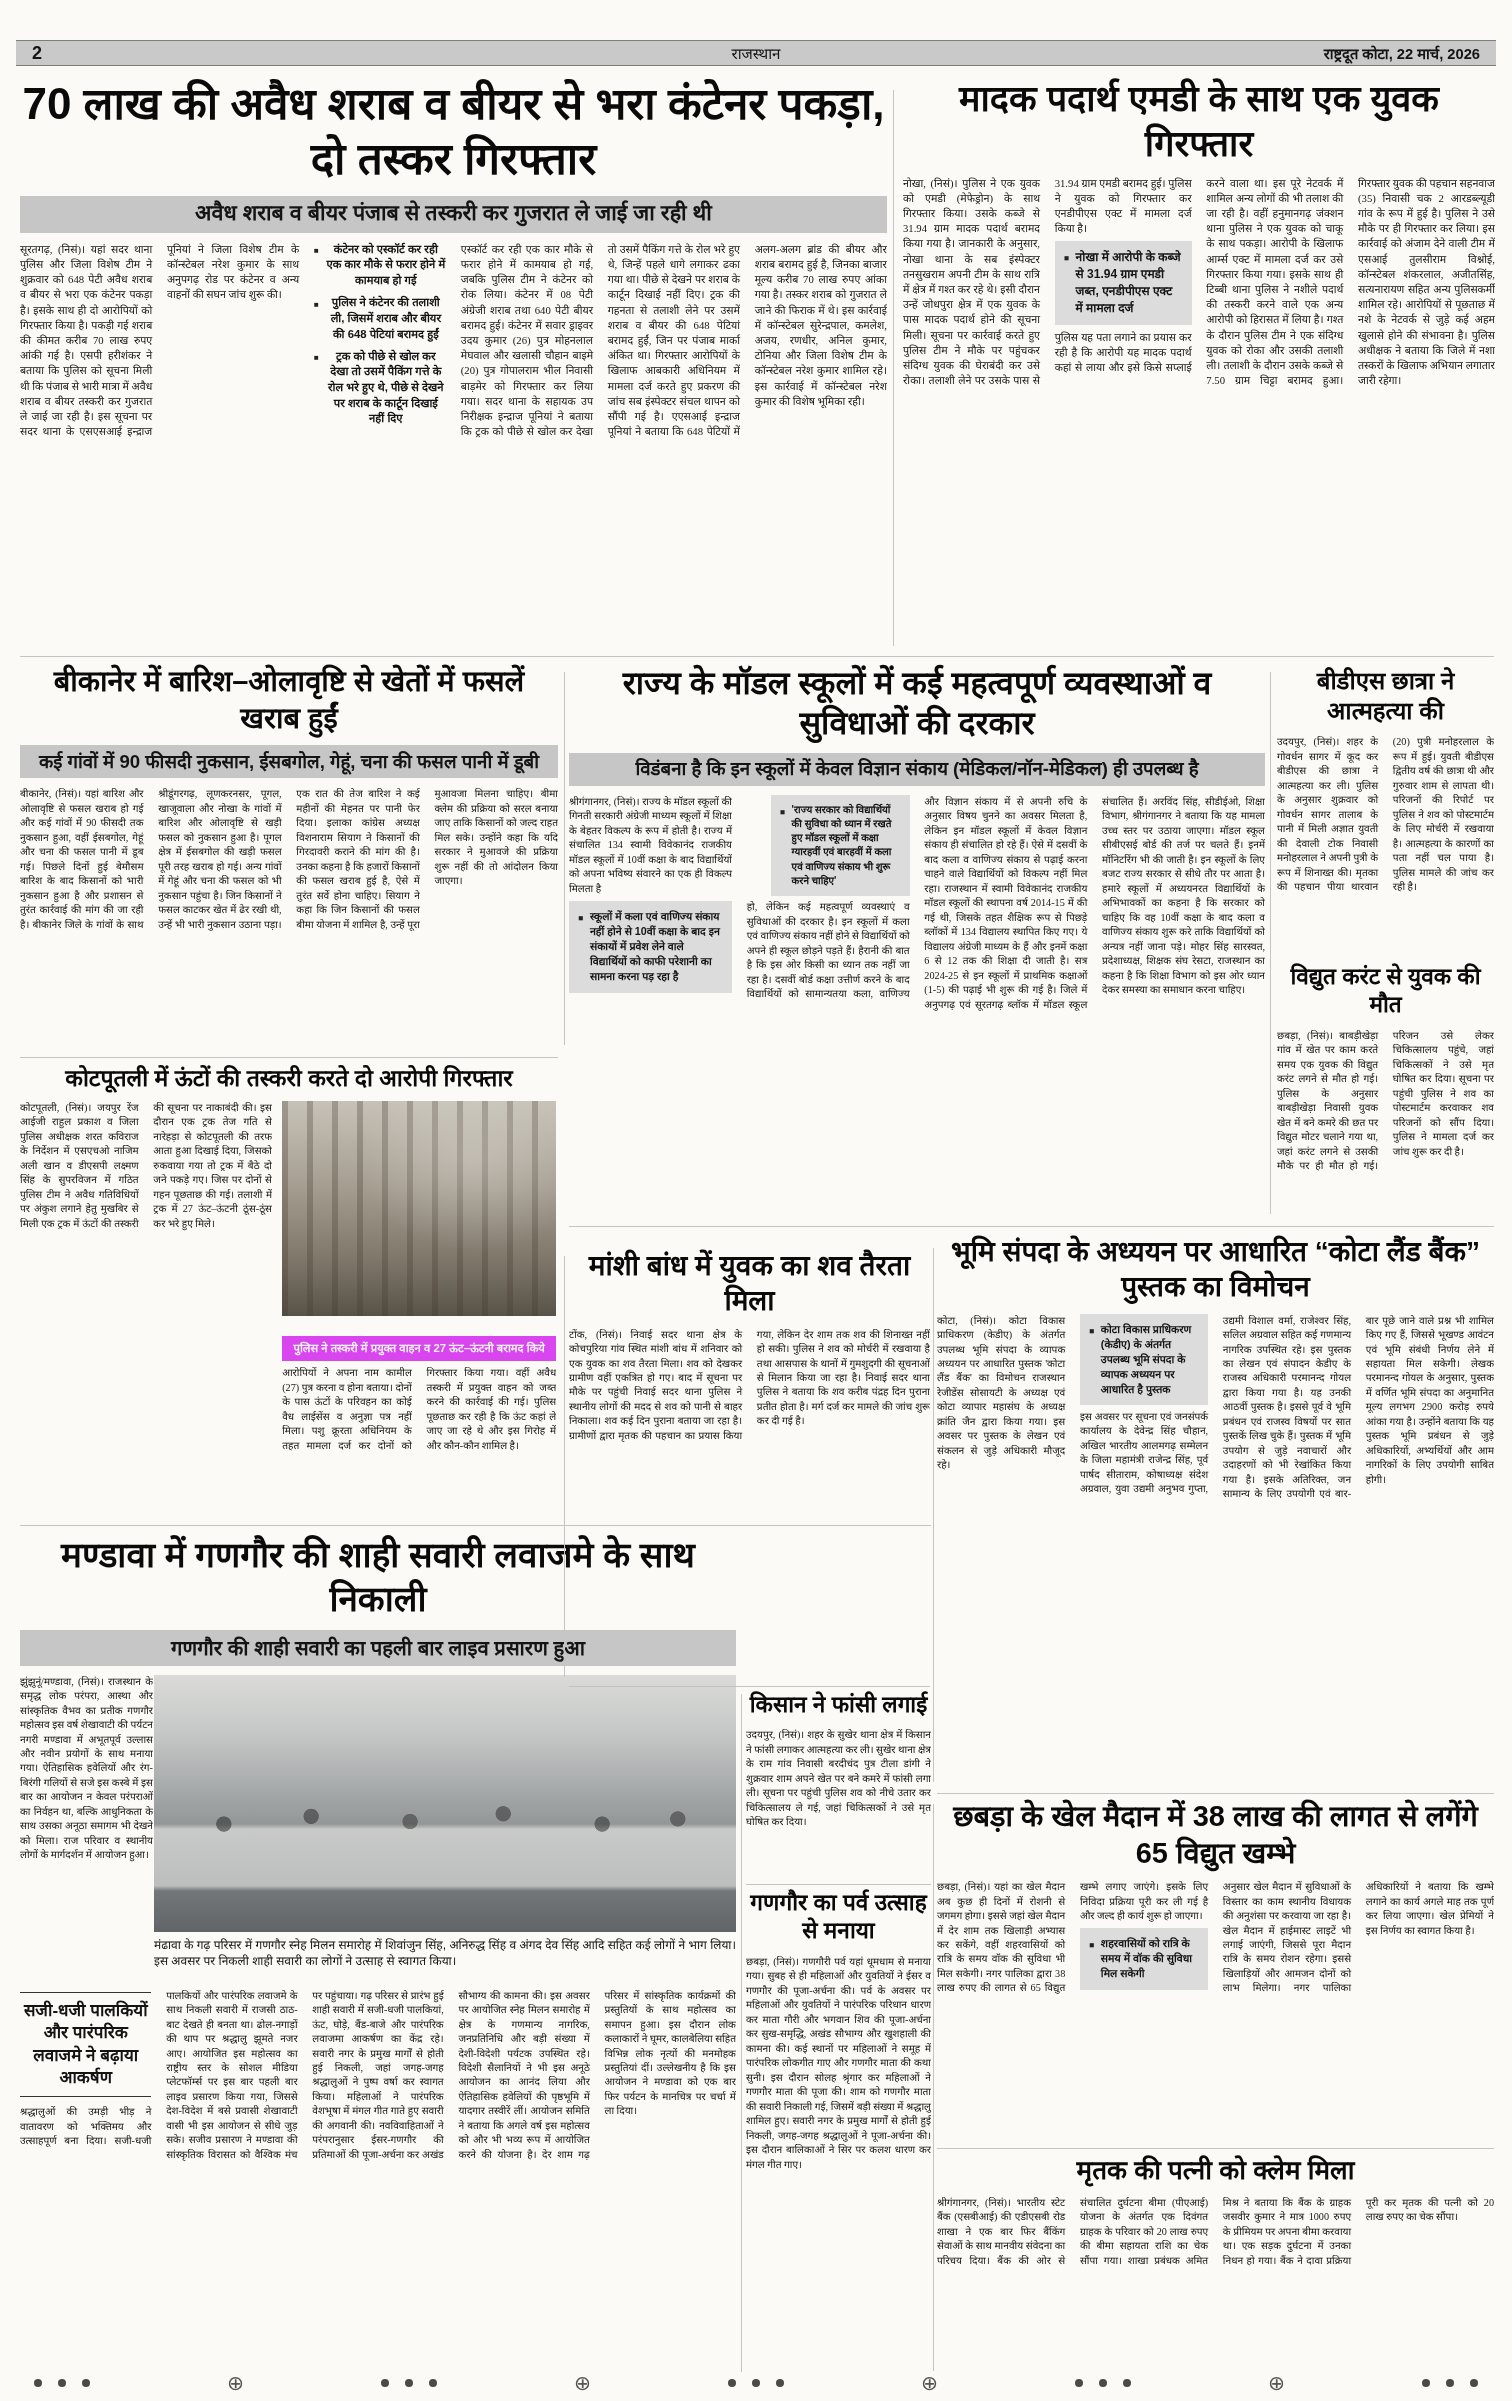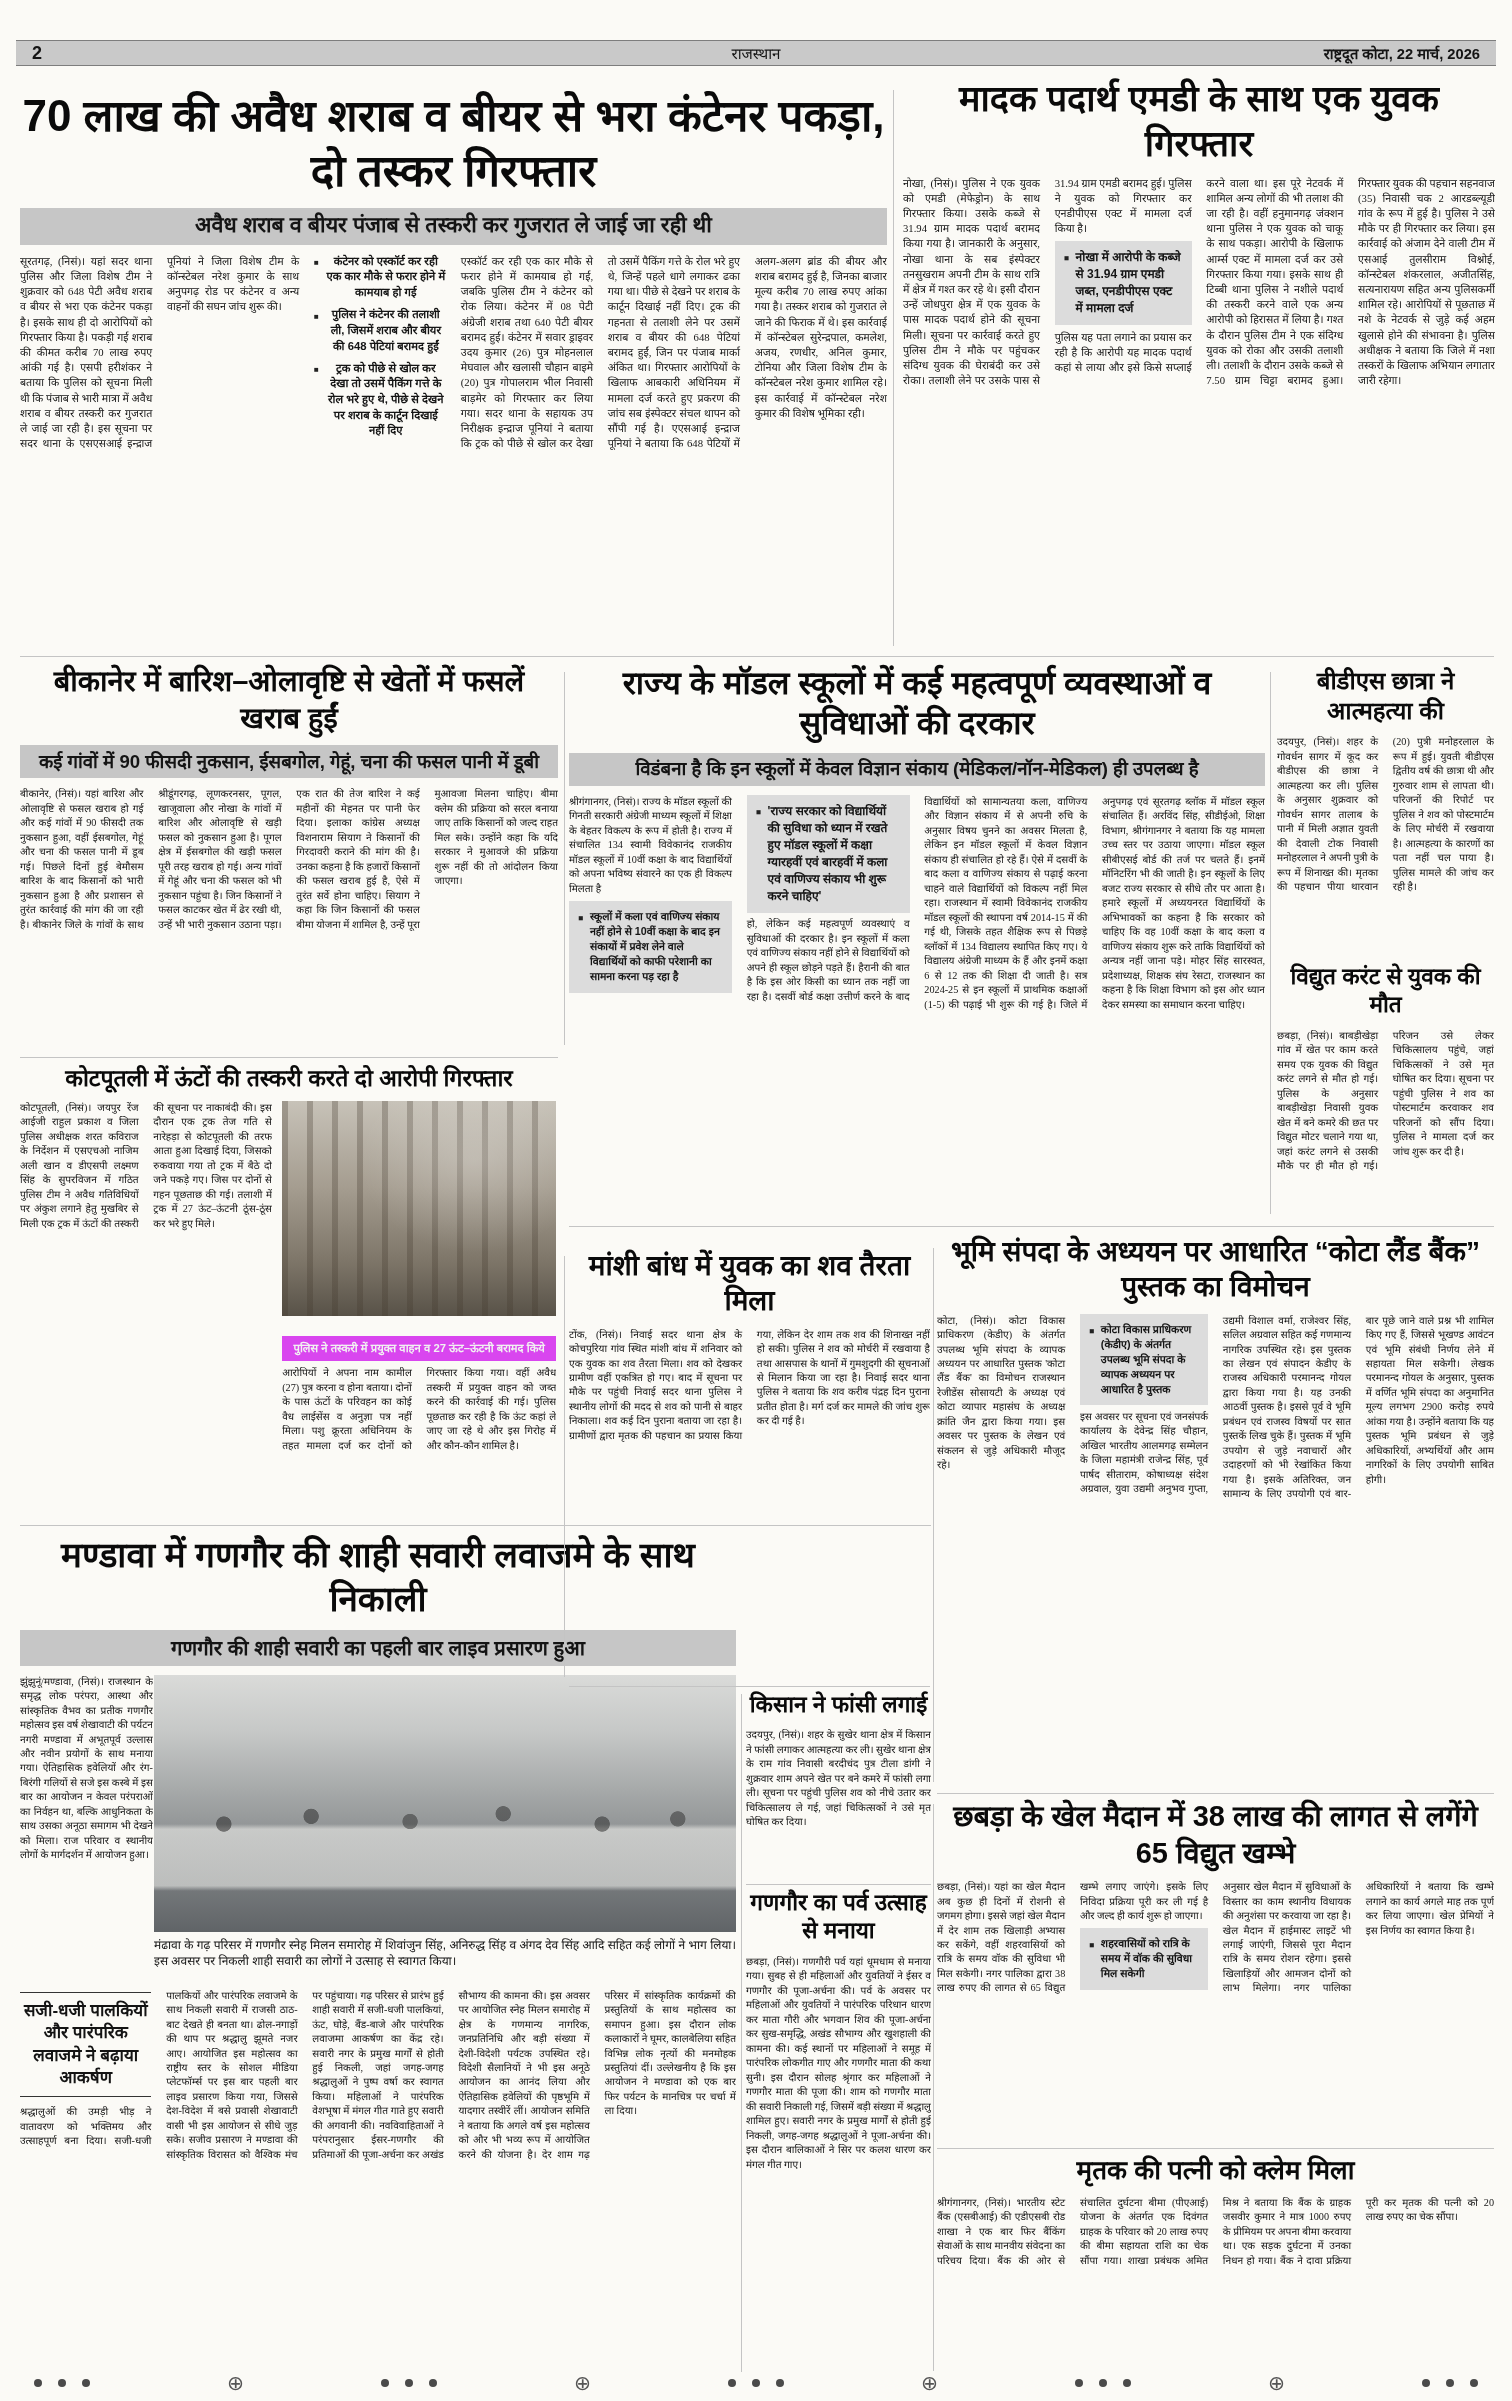--- a/index.html
+++ b/index.html
@@ -59,21 +59,21 @@
 <body>
 
 <div class="page">
 
   <div class="masthead">
     <span class="pg">2</span>
     <span class="sec">राजस्थान</span>
     <span class="ed">राष्ट्रदूत कोटा, 22 मार्च, 2026</span>
   </div>
 
-  <section class="art" style="left:20px;top:88px;width:867px;height:576px;">
+  <section class="art" style="left:20px;top:76px;width:867px;height:576px;">
     <h1 class="hl" style="font-size:44px;">70 लाख की अवैध शराब व बीयर से भरा कंटेनर पकड़ा, दो तस्कर गिरफ्तार</h1>
     <div class="subbar" style="font-size:21.5px;">अवैध शराब व बीयर पंजाब से तस्करी कर गुजरात ले जाई जा रही थी</div>
     <div class="body" style="column-count:6;height:361px;">
       <span>सूरतगढ़, (निसं)। यहां सदर थाना पुलिस और जिला विशेष टीम ने शुक्रवार को 648 पेटी अवैध शराब व बीयर से भरा एक कंटेनर पकड़ा है। इसके साथ ही दो आरोपियों को गिरफ्तार किया है। पकड़ी गई शराब की कीमत करीब 70 लाख रुपए आंकी गई है। एसपी हरीशंकर ने बताया कि पुलिस को सूचना मिली थी कि पंजाब से भारी मात्रा में अवैध शराब व बीयर तस्करी कर गुजरात ले जाई जा रही है। इस सूचना पर सदर थाना के एसएसआई इन्द्राज पूनियां ने जिला विशेष टीम के कॉन्स्टेबल नरेश कुमार के साथ अनुपगढ़ रोड पर कंटेनर व अन्य वाहनों की सघन जांच शुरू की।</span>
       <div class="bullets">
         <div class="bullet">कंटेनर को एस्कॉर्ट कर रही एक कार मौके से फरार होने में कामयाब हो गई</div>
         <div class="bullet">पुलिस ने कंटेनर की तलाशी ली, जिसमें शराब और बीयर की 648 पेटियां बरामद हुईं</div>
         <div class="bullet">ट्रक को पीछे से खोल कर देखा तो उसमें पैकिंग गत्ते के रोल भरे हुए थे, पीछे से देखने पर शराब के कार्टून दिखाई नहीं दिए</div>
       </div>
       <span>एस्कॉर्ट कर रही एक कार मौके से फरार होने में कामयाब हो गई, जबकि पुलिस टीम ने कंटेनर को रोक लिया। कंटेनर में 08 पेटी अंग्रेजी शराब तथा 640 पेटी बीयर बरामद हुई। कंटेनर में सवार ड्राइवर उदय कुमार (26) पुत्र मोहनलाल मेघवाल और खलासी चौहान बाइमे (20) पुत्र गोपालराम भील निवासी बाड़मेर को गिरफ्तार कर लिया गया। सदर थाना के सहायक उप निरीक्षक इन्द्राज पूनियां ने बताया कि ट्रक को पीछे से खोल कर देखा तो उसमें पैकिंग गत्ते के रोल भरे हुए थे, जिन्हें पहले धागे लगाकर ढका गया था। पीछे से देखने पर शराब के कार्टून दिखाई नहीं दिए। ट्रक की गहनता से तलाशी लेने पर उसमें शराब व बीयर की 648 पेटियां बरामद हुईं, जिन पर पंजाब मार्का अंकित था।</span>
@@ -100,21 +100,21 @@
       <span>सियाग ने कहा कि जिन किसानों की फसल बीमा योजना में शामिल है, उन्हें पूरा मुआवजा मिलना चाहिए। बीमा क्लेम की प्रक्रिया को सरल बनाया जाए ताकि किसानों को जल्द राहत मिल सके। उन्होंने कहा कि यदि सरकार ने मुआवजे की प्रक्रिया शुरू नहीं की तो आंदोलन किया जाएगा।</span>
     </div>
   </section>
 
   <section class="art" style="left:569px;top:663px;width:696px;height:556px;">
     <h1 class="hl" style="font-size:32px;">राज्य के मॉडल स्कूलों में कई महत्वपूर्ण व्यवस्थाओं व सुविधाओं की दरकार</h1>
     <div class="subbar" style="font-size:18.6px;">विडंबना है कि इन स्कूलों में केवल विज्ञान संकाय (मेडिकल/नॉन-मेडिकल) ही उपलब्ध है</div>
     <div class="body" style="column-count:4;height:367px;font-size:10.2px;">
       <span>श्रीगंगानगर, (निसं)। राज्य के मॉडल स्कूलों की गिनती सरकारी अंग्रेजी माध्यम स्कूलों में शिक्षा के बेहतर विकल्प के रूप में होती है। राज्य में संचालित 134 स्वामी विवेकानंद राजकीय मॉडल स्कूलों में 10वीं कक्षा के बाद विद्यार्थियों को अपना भविष्य संवारने का एक ही विकल्प मिलता है</span>
       <div class="gbox" style="font-size:10.7px;">स्कूलों में कला एवं वाणिज्य संकाय नहीं होने से 10वीं कक्षा के बाद इन संकायों में प्रवेश लेने वाले विद्यार्थियों को काफी परेशानी का सामना करना पड़ रहा है</div>
-      <div class="gbox" style="font-size:12px;">'राज्य सरकार को विद्यार्थियों की सुविधा को ध्यान में रखते हुए मॉडल स्कूलों में कक्षा ग्यारहवीं एवं बारहवीं में कला एवं वाणिज्य संकाय भी शुरू करने चाहिए'</div>
+      <div class="gbox" style="font-size:10px;margin-left:24px;">'राज्य सरकार को विद्यार्थियों की सुविधा को ध्यान में रखते हुए मॉडल स्कूलों में कक्षा ग्यारहवीं एवं बारहवीं में कला एवं वाणिज्य संकाय भी शुरू करने चाहिए'</div>
       <span>हो, लेकिन कई महत्वपूर्ण व्यवस्थाएं व सुविधाओं की दरकार है। इन स्कूलों में कला एवं वाणिज्य संकाय नहीं होने से विद्यार्थियों को अपने ही स्कूल छोड़ने पड़ते हैं। हैरानी की बात है कि इस ओर किसी का ध्यान तक नहीं जा रहा है। दसवीं बोर्ड कक्षा उत्तीर्ण करने के बाद विद्यार्थियों को सामान्यतया कला, वाणिज्य और विज्ञान संकाय में से अपनी रुचि के अनुसार विषय चुनने का अवसर मिलता है, लेकिन इन मॉडल स्कूलों में केवल विज्ञान संकाय ही संचालित हो रहे हैं। ऐसे में दसवीं के बाद कला व वाणिज्य संकाय से पढ़ाई करना चाहने वाले विद्यार्थियों को विकल्प नहीं मिल रहा।</span>
       <span>राजस्थान में स्वामी विवेकानंद राजकीय मॉडल स्कूलों की स्थापना वर्ष 2014-15 में की गई थी, जिसके तहत शैक्षिक रूप से पिछड़े ब्लॉकों में 134 विद्यालय स्थापित किए गए। ये विद्यालय अंग्रेजी माध्यम के हैं और इनमें कक्षा 6 से 12 तक की शिक्षा दी जाती है। सत्र 2024-25 से इन स्कूलों में प्राथमिक कक्षाओं (1-5) की पढ़ाई भी शुरू की गई है। जिले में अनुपगढ़ एवं सूरतगढ़ ब्लॉक में मॉडल स्कूल संचालित हैं। अरविंद सिंह, सीडीईओ, शिक्षा विभाग, श्रीगंगानगर ने बताया कि यह मामला उच्च स्तर पर उठाया जाएगा।</span>
       <span>मॉडल स्कूल सीबीएसई बोर्ड की तर्ज पर चलते हैं। इनमें मॉनिटरिंग भी की जाती है। इन स्कूलों के लिए बजट राज्य सरकार से सीधे तौर पर आता है। हमारे स्कूलों में अध्ययनरत विद्यार्थियों के अभिभावकों का कहना है कि सरकार को चाहिए कि वह 10वीं कक्षा के बाद कला व वाणिज्य संकाय शुरू करे ताकि विद्यार्थियों को अन्यत्र नहीं जाना पड़े। मोहर सिंह सारस्वत, प्रदेशाध्यक्ष, शिक्षक संघ रेसटा, राजस्थान का कहना है कि शिक्षा विभाग को इस ओर ध्यान देकर समस्या का समाधान करना चाहिए।</span>
     </div>
   </section>
 
   <section class="art" style="left:1277px;top:666px;width:217px;height:291px;">
     <h1 class="hl" style="font-size:24px;">बीडीएस छात्रा ने आत्महत्या की</h1>
     <div class="body" style="column-count:2;height:215px;font-size:10.2px;">
       <span>उदयपुर, (निसं)। शहर के गोवर्धन सागर में कूद कर बीडीएस की छात्रा ने आत्महत्या कर ली। पुलिस के अनुसार शुक्रवार को गोवर्धन सागर तालाब के पानी में मिली अज्ञात युवती की देवाली टोक निवासी मनोहरलाल ने अपनी पुत्री के रूप में शिनाख्त की। मृतका की पहचान पीया थारवान (20) पुत्री मनोहरलाल के रूप में हुई। युवती बीडीएस द्वितीय वर्ष की छात्रा थी और गुरुवार शाम से लापता थी। परिजनों की रिपोर्ट पर पुलिस ने शव को पोस्टमार्टम के लिए मोर्चरी में रखवाया है। आत्महत्या के कारणों का पता नहीं चल पाया है। पुलिस मामले की जांच कर रही है।</span>

